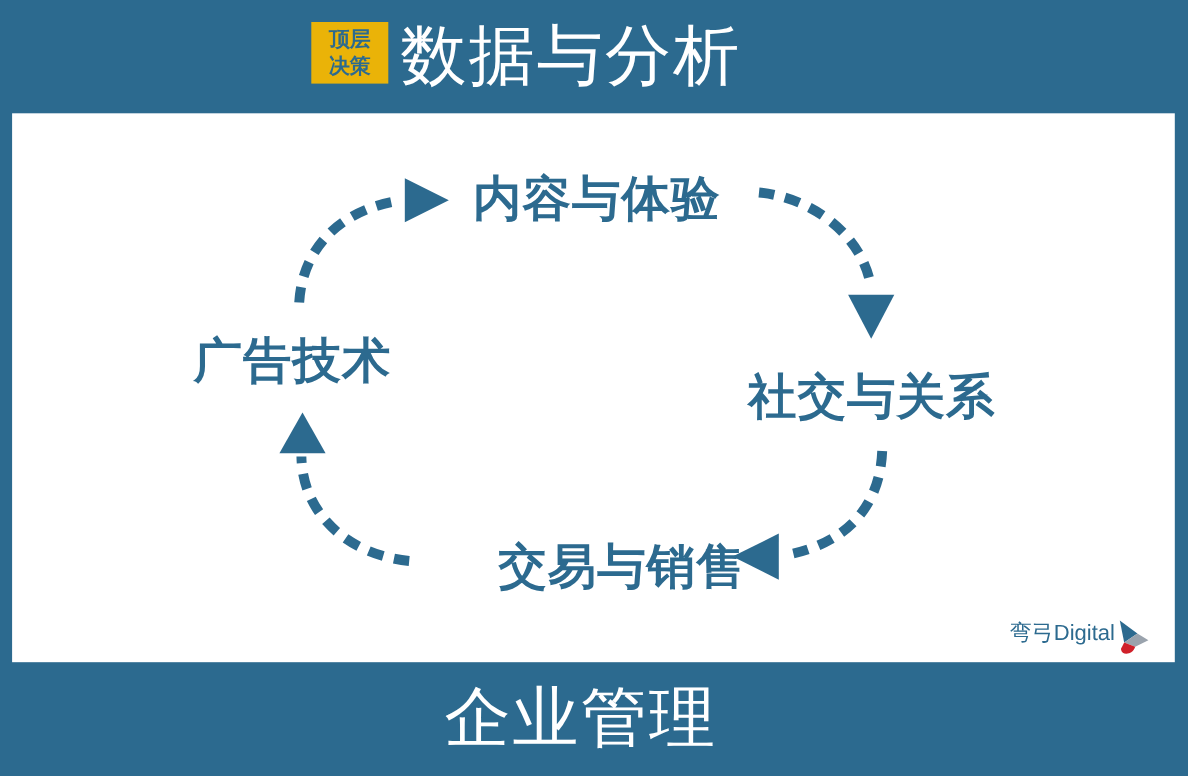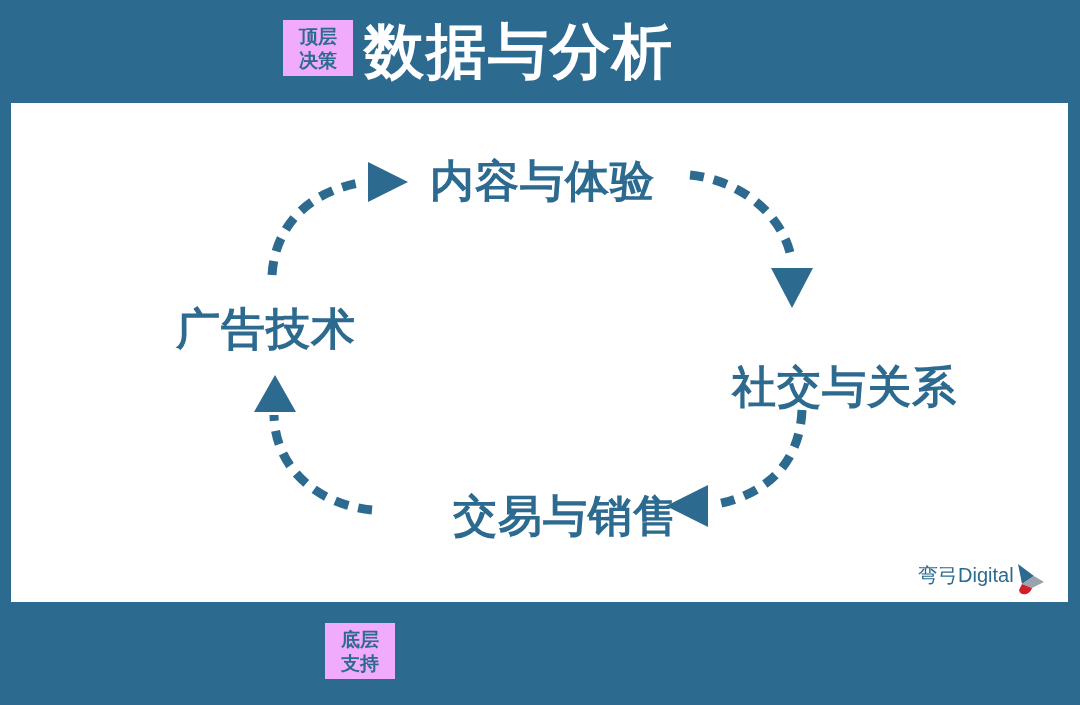--- a/index.html
+++ b/index.html
@@ -1,23 +1,23 @@
 <!DOCTYPE html>
 <html><head>
 <meta charset="utf-8">
 <style>
   html, body { margin:0; padding:0; }
   body { width:1080px; height:705px; background:#2c6a8f; position:relative; overflow:hidden;
          font-family:"DejaVu Sans","Liberation Sans",sans-serif; }
   .band { position:absolute; left:0; width:1080px; display:flex; align-items:center; }
   .top-band { top:0; height:103px; }
   .bottom-band { top:602px; height:103px; }
-  .tag { position:absolute; background:#f0abfc; color:#2c6a8f; font-weight:bold; font-size:19px;
+  .tag { position:absolute; background:#eab308; color:#2c6a8f; font-weight:bold; font-size:19px;
          line-height:24px; text-align:center; width:70px; padding:4px 0; }
-  .headline { position:absolute; color:#fff; font-weight:bold; font-size:60px; letter-spacing:2px; line-height:70px; }
+  .headline { position:absolute; color:#fff; font-weight:normal; font-size:60px; letter-spacing:2px; line-height:70px; }
   .panel { position:absolute; left:11px; top:103px; width:1057px; height:499px; background:#fff; }
   .node { position:absolute; color:#2c6a8f; font-weight:bold; font-size:44px; letter-spacing:1px; white-space:nowrap; line-height:46px; }
   svg.flow { position:absolute; left:0; top:0; }
   .logo { position:absolute; left:918px; top:562px; display:flex; }
   .logo-text { font-family:"Liberation Sans",sans-serif; font-size:20px; color:#2c6a8f; }
 </style>
 </head>
 <body>
 
 <div class="band top-band">
@@ -44,31 +44,28 @@
   <g fill="#2c6a8f">
 
     <polygon points="368,162 408,182 368,202"></polygon>
     <polygon points="771,268 813,268 792,308"></polygon>
     <polygon points="708,485 708,527 666,506"></polygon>
     <polygon points="254,412 296,412 275,375"></polygon>
   </g>
 </svg>
 
 <div class="node" style="left:430px; top:158px;">内容与体验</div>
-<div class="node" style="left:732px; top:338px;margin-top:26px;">社交与关系</div>
+<div class="node" style="left:680px; top:338px;">社交与关系</div>
 <div class="node" style="left:408px; top:493px;margin-left:45px;">交易与销售</div>
 <div class="node" style="left:176px; top:306px;">广告技术</div>
 
 <div class="logo">
   <span class="logo-text">弯弓Digital</span>
   <svg width="32" height="36" viewBox="0 0 32 36">
     <polygon points="4,2 20,14 8,22" fill="#2c6a8f"></polygon>
     <polygon points="20,14 30,20 18,26 8,22" fill="#9aa3ad"></polygon>
     <path d="M8,22 L18,26 C 16,33 6,35 5,28 Z" fill="#d0202a"></path>
   </svg>
 </div>
 
 <div class="band bottom-band">
-  <div class="tag" style="left:325px; top:21px;">
-    <div>底层</div>
-    <div>支持</div>
-  </div>
+  <div class="headline" style="left:404px; top:16px;">企业管理</div>
 </div>
 
 </body></html>

